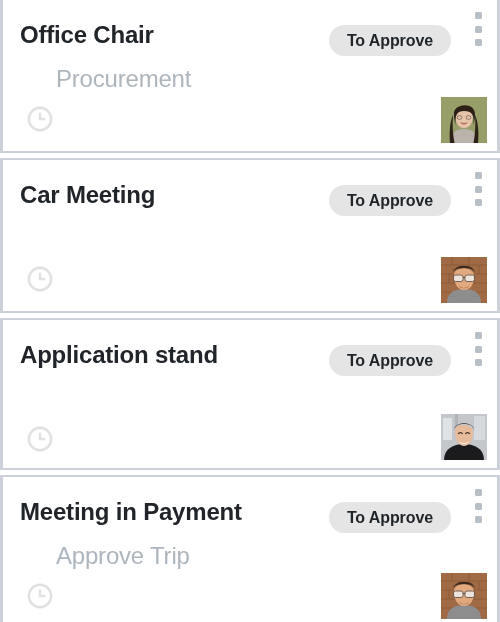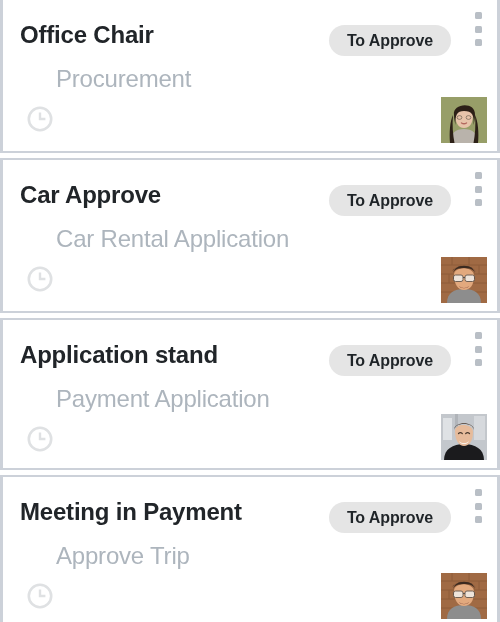--- a/index.html
+++ b/index.html
@@ -150,22 +150,21 @@
         <path d="M12 18 C11 28 12 38 13.5 46 L9 46 C8 36 9 24 12 18 Z" fill="#2c2017"></path>
         <path d="M34 18 C35 28 34 38 32.5 46 L37 46 C38 36 37 24 34 18 Z" fill="#2c2017"></path>
         <ellipse cx="18.5" cy="20.5" rx="2.4" ry="1.9" fill="none" stroke="#6d6152" stroke-width="0.7"></ellipse>
         <ellipse cx="27.5" cy="20.5" rx="2.4" ry="1.9" fill="none" stroke="#6d6152" stroke-width="0.7"></ellipse>
         <path d="M20.5 26 C22 27 24 27 25.5 26" fill="none" stroke="#b3685f" stroke-width="1.4" stroke-linecap="round"></path>
       </svg>
     </div>
   </div>
 
   <div class="card c2">
-    <div class="card-title">Car Approve</div>
-    <div class="card-subtitle">Car Rental Application</div>
+    <div class="card-title">Car Meeting</div>
     <div class="badge">To Approve</div>
     <div class="kebab">
       <span></span>
       <span></span>
       <span></span>
     </div>
     <div class="clock">
       <svg viewBox="0 0 26 26" xmlns="http://www.w3.org/2000/svg">
         <circle cx="13" cy="13" r="11.2" fill="none" stroke="#dfe1e3" stroke-width="2.6"></circle>
         <path d="M13 6.6 L13 13 L18.4 13" fill="none" stroke="#dfe1e3" stroke-width="2.4"></path>
@@ -193,21 +192,20 @@
         <rect x="12.5" y="18" width="9.5" height="6.5" rx="2" fill="#f2f3f3" opacity="0.8" stroke="#55504c" stroke-width="1"></rect>
         <rect x="24" y="18" width="9.5" height="6.5" rx="2" fill="#f2f3f3" opacity="0.8" stroke="#55504c" stroke-width="1"></rect>
         <line x1="22" y1="20.5" x2="24" y2="20.5" stroke="#55504c" stroke-width="1"></line>
         <path d="M18 29 C20.5 31.5 25.5 31.5 28 29 C26.5 32 19.5 32 18 29 Z" fill="#7d4438"></path>
       </svg>
     </div>
   </div>
 
   <div class="card c3">
     <div class="card-title">Application stand</div>
-    <div class="card-subtitle">Payment Application</div>
     <div class="badge">To Approve</div>
     <div class="kebab">
       <span></span>
       <span></span>
       <span></span>
     </div>
     <div class="clock">
       <svg viewBox="0 0 26 26" xmlns="http://www.w3.org/2000/svg">
         <circle cx="13" cy="13" r="11.2" fill="none" stroke="#dfe1e3" stroke-width="2.6"></circle>
         <path d="M13 6.6 L13 13 L18.4 13" fill="none" stroke="#dfe1e3" stroke-width="2.4"></path>

